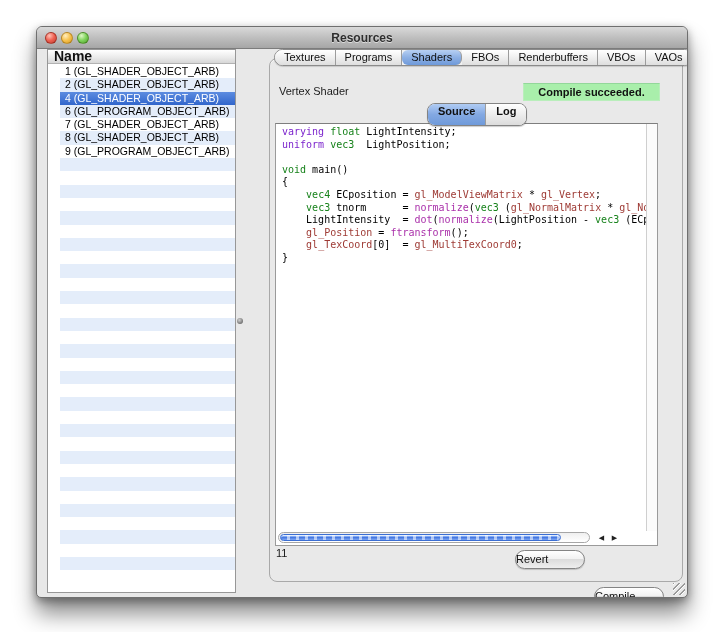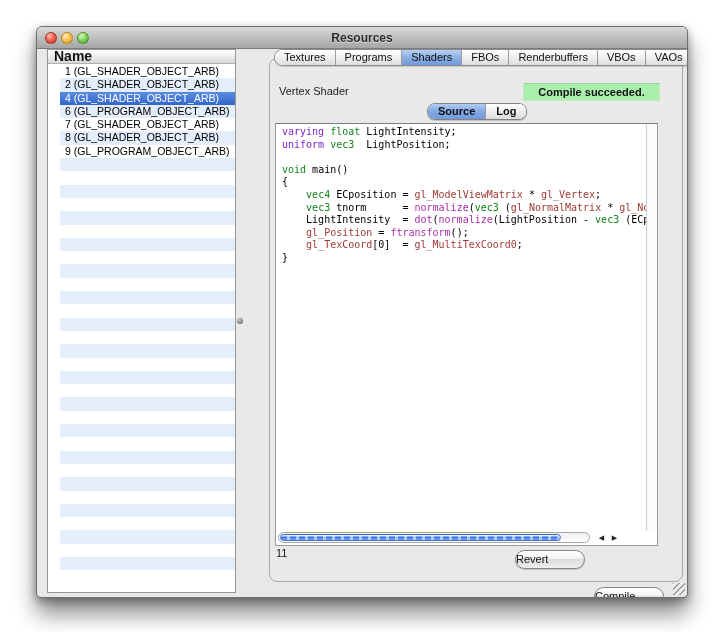--- a/index.html
+++ b/index.html
@@ -45,30 +45,30 @@
     box-shadow:inset 0 1px 0 rgba(255,255,255,.7); }
 
   
   .tab-bar { position:absolute; left:237px; top:22px; height:17px; display:flex;
     border:1px solid #8b8b8b; border-radius:9px; overflow:hidden; background:#f2f2f2;
     box-shadow:0 1px 1px rgba(0,0,0,.15); z-index:5; }
   .tab { font-size:11px; color:#101010; line-height:15px; padding:0 9px;
     background:linear-gradient(#ffffff, #f1f1f1 45%, #dedede);
     border-right:1px solid #9c9c9c; white-space:nowrap; }
   .tab:last-child { border-right:none; }
-  .tab.sel { background:linear-gradient(#b7d0f3, #8db0e4 50%, #6f9ada); }
+  .tab.sel { background:linear-gradient(#b7d0f3, #8db0e4 50%, #6f9ada);border-radius:6px; }
 
   
   .shader-label { position:absolute; left:9px; top:26px; font-size:11px; color:#1c1c1c; }
   .status-badge { position:absolute; left:253px; top:24px; width:137px; height:18px;
     background:#a9efab; border:1px solid #b9eebb; border-top-color:#93d79a;
     text-align:center; line-height:17px; font-size:11px; font-weight:700; color:#111; }
 
   
-  .subtab-bar { position:absolute; left:157px; top:44px; height:17px; display:flex;
+  .subtab-bar { position:absolute; left:157px; top:44px; height:23px; display:flex;
     border:1px solid #838383; border-radius:8px; overflow:hidden; background:#fff;
     box-shadow:0 1px 1px rgba(0,0,0,.2); z-index:4; }
   .subtab { font-size:11px; font-weight:700; color:#101010; line-height:15px;
     padding:0 10px; background:linear-gradient(#ffffff,#ededed 50%,#dcdcdc);
     border-right:1px solid #9c9c9c; }
   .subtab:last-child { border-right:none; }
   .subtab.sel { background:linear-gradient(#b0ccf4, #83a8e2 50%, #6f9ada); }
 
   
   .code-box { position:absolute; left:5px; top:64px; width:383px; height:423px;

